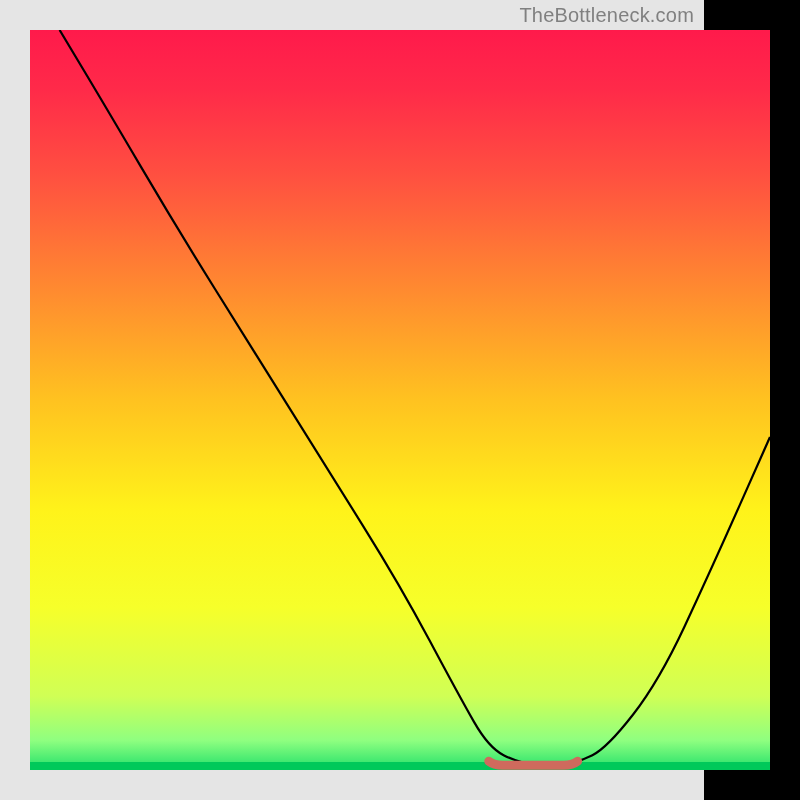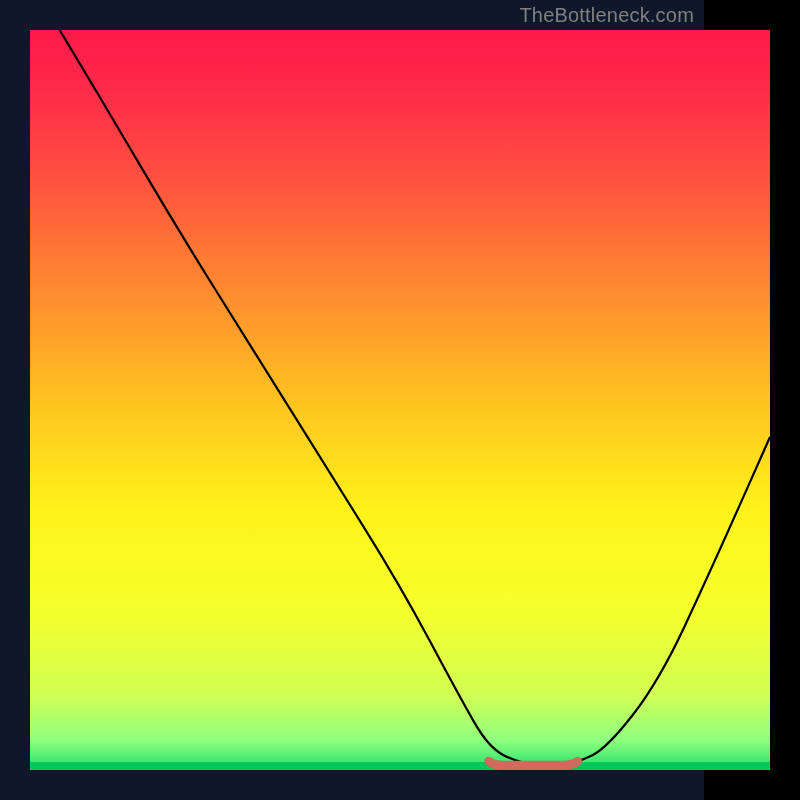--- a/index.html
+++ b/index.html
@@ -19,21 +19,21 @@
     font-size: 20px;
     letter-spacing: 0.2px;
     z-index: 10;
   }
   .frame {
     position: absolute;
     top: 0;
     left: 0;
     width: 704px;
     height: 800px;
-    background: #0f172a;
+    background: #e5e5e5;
   }
   .plot-area {
     position: absolute;
     left: 30px;
     top: 30px;
     width: 740px;
     height: 740px;
     overflow: hidden;
   }
   .plot-area svg {

